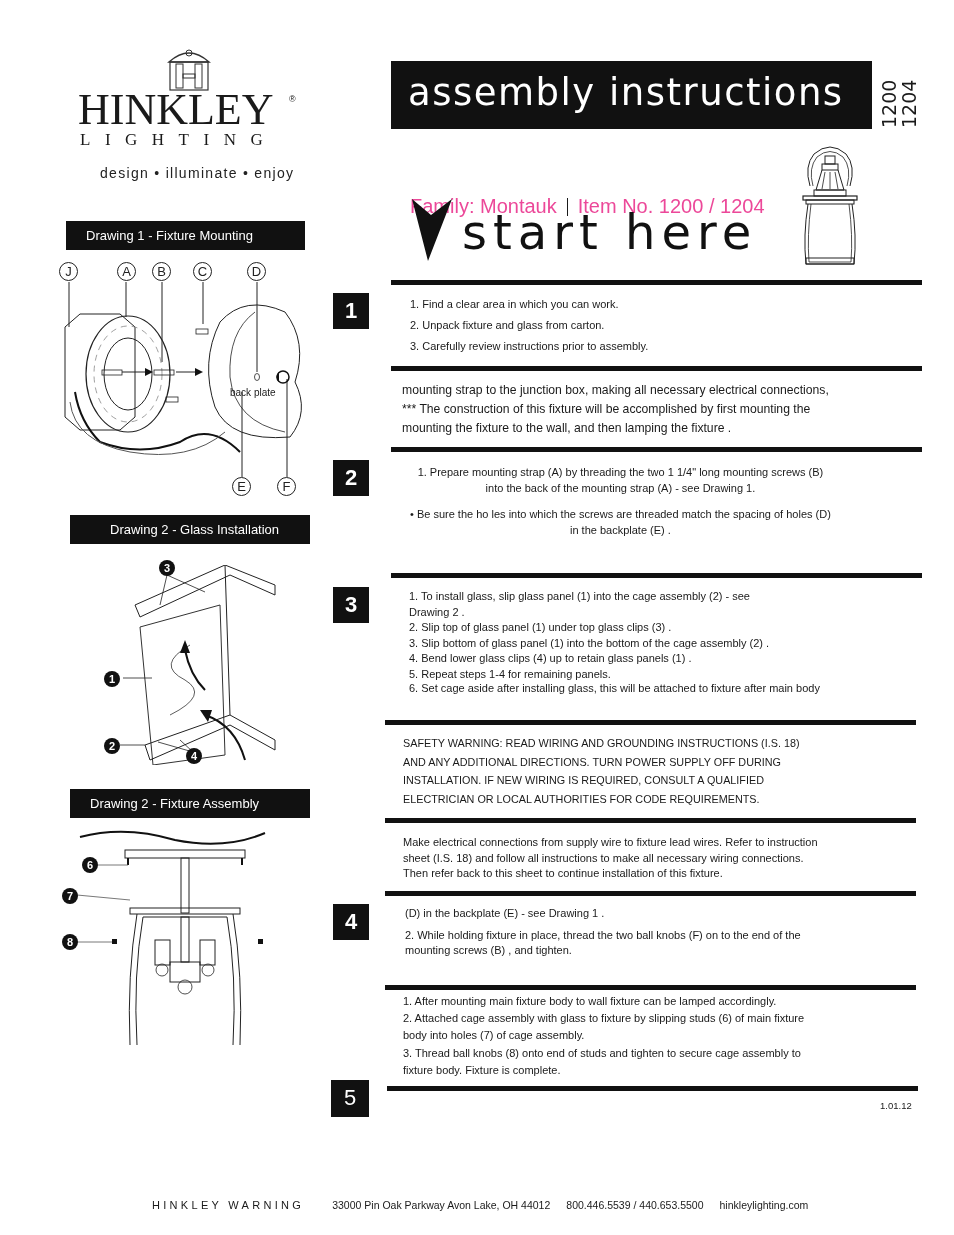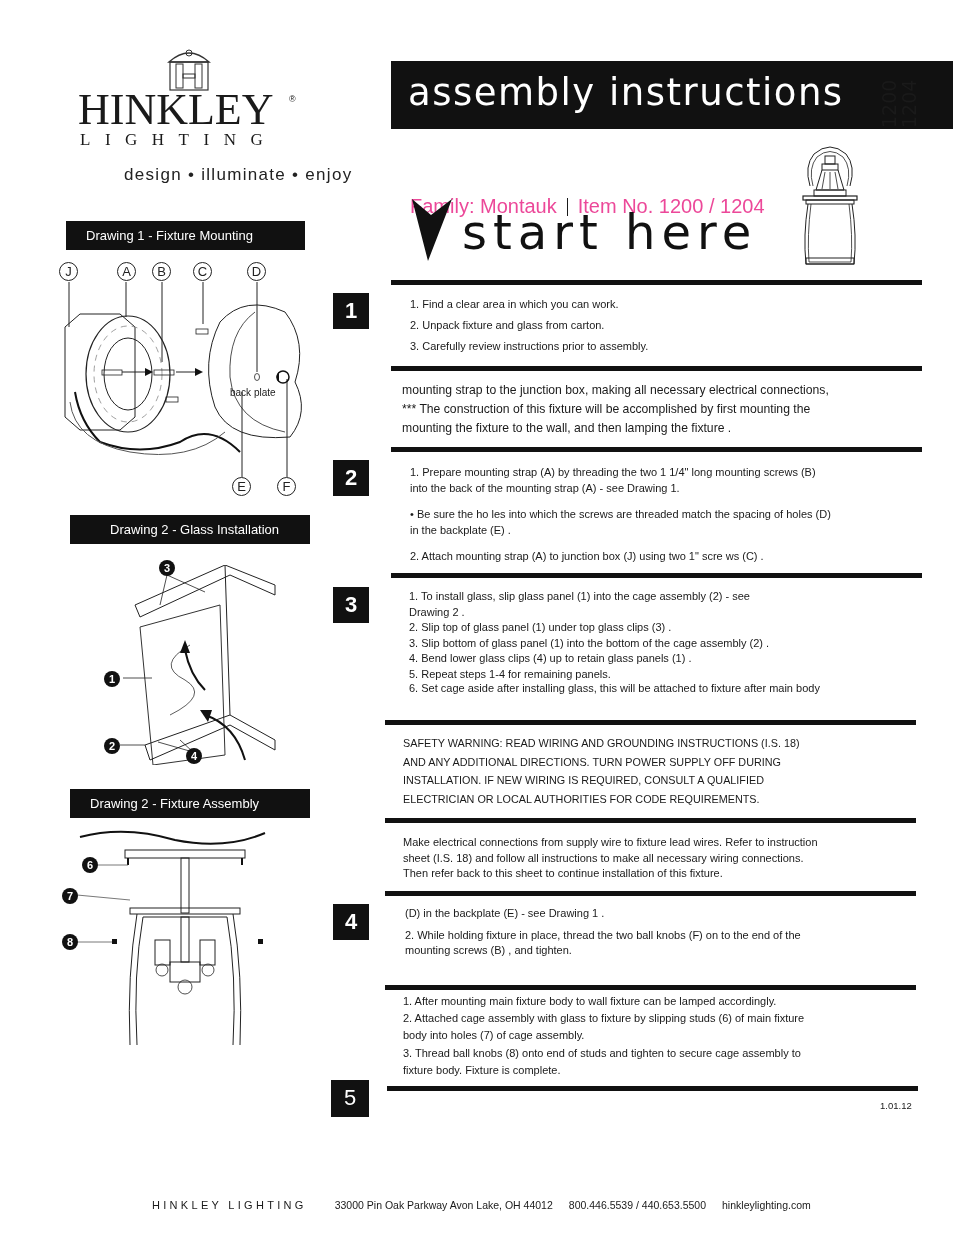--- a/index.html
+++ b/index.html
@@ -5,24 +5,24 @@
   * { box-sizing: border-box; margin: 0; padding: 0; }
   html, body { width: 954px; height: 1235px; background: #ffffff; overflow: hidden; }
   body { position: relative; font-family: "Liberation Sans", sans-serif; color: #1a1a1a; }
   .abs { position: absolute; }
 
   
   .logo-mark { left: 164px; top: 46px; width: 50px; height: 46px; }
   .logo-word { left: 78px; top: 88px; font-family: "Liberation Serif", serif; font-size: 44px; letter-spacing: 0px; color: #1a1a1a; line-height: 1; }
   .logo-reg { left: 289px; top: 94px; font-size: 9px; }
   .logo-sub { left: 80px; top: 130px; font-family: "Liberation Serif", serif; font-size: 17px; letter-spacing: 14.5px; color: #1a1a1a; }
-  .tagline { left: 124px; top: 165px; font-size: 17px; letter-spacing: 1.3px; color: #222; }
-
-  
-  .title-bar { left: 391px; top: 61px; width: 562px; height: 68px; background: #111; color: #fff; padding-left: 12px; }
+  .tagline { left: 100px; top: 165px; font-size: 14px; letter-spacing: 1.3px; color: #222; }
+
+  
+  .title-bar { left: 391px; top: 61px; width: 481px; height: 68px; background: #111; color: #fff; padding-left: 12px; }
   .title-bar span { position: absolute; left: 17px; top: 10px; font-family: "DejaVu Sans", sans-serif; font-size: 37px; letter-spacing: 1.5px; font-weight: normal; }
   .item-vert { left: 876px; top: 66px; width: 50px; height: 62px; }
   .item-vert span { position: absolute; font-family: "DejaVu Sans", sans-serif; font-size: 19px; white-space: nowrap; transform: rotate(-90deg); transform-origin: left top; }
 
   .family { left: 410px; top: 147px; font-size: 20px; color: #ec4899; margin-top: 48px; }
   .family .sep { display: inline-block; width: 1px; height: 18px; background: #1a1a1a; margin: 0 10px; vertical-align: -3px; }
 
   .start-arrow { left: 412px; top: 199px; width: 46px; height: 62px; }
   .start-text { left: 462px; top: 208px; font-family: "DejaVu Sans", sans-serif; font-size: 48px; letter-spacing: 6px; color: #111; line-height: 1; }
   .lantern { left: 800px; top: 146px; width: 60px; height: 122px; }
@@ -203,26 +203,25 @@
 
 <div class="abs rule" style="left:391px; top:366px; width:531px;"></div>
 <div class="abs txt txt-lg" style="left:402px; top:381px;">
   <p>mounting strap to the junction box, making all necessary electrical connections,</p>
   <p>*** The construction of this fixture will be accomplished by first mounting the</p>
   <p>mounting the fixture to the wall, and then lamping the fixture               .</p>
 </div>
 
 <div class="abs rule" style="left:391px; top:447px; width:531px;"></div>
 <div class="abs step-num" style="left:333px; top:460px;">2</div>
-<div class="abs txt" style="left:410px; top:465px;">
+<div class="abs txt" style="left:410px; top:465px;text-align:center;">
   <p>1.  Prepare mounting strap (A)  by threading the two 1 1/4" long mounting screws (B)</p>
   <p style="margin-bottom:11px">into the back of the mounting strap  (A)  - see  Drawing 1.</p>
   <p>•  Be sure the ho les into which the screws are threaded match the spacing of holes  (D)</p>
   <p style="margin-bottom:11px">in the backplate (E) .</p>
-  <p>2.  Attach mounting strap  (A)  to junction box  (J)  using two 1"  scre ws  (C) .</p>
 </div>
 
 <div class="abs rule" style="left:391px; top:573px; width:531px;"></div>
 <div class="abs step-num" style="left:333px; top:587px;">3</div>
 <div class="abs txt" style="left:409px; top:589px;">
   <p>1.  To install glass,  slip glass panel  (1)  into the cage assembly  (2) - see</p>
   <p>Drawing 2     .</p>
   <p>2. Slip top of glass panel  (1)  under top glass clips  (3) .</p>
   <p>3. Slip bottom of glass panel  (1)  into the bottom of the cage assembly  (2) .</p>
   <p>4. Bend lower glass clips      (4)  up to retain glass panels      (1) .</p>
@@ -260,14 +259,14 @@
   <p>body into holes (7) of cage assembly.</p>
   <p>3. Thread ball knobs (8) onto end of studs and tighten to secure cage assembly to</p>
   <p>fixture body. Fixture is complete.</p>
 </div>
 
 <div class="abs rule" style="left:387px; top:1086px; width:531px;"></div>
 <div class="abs step-num thin" style="left:331px; top:1080px; width:38px; height:37px;">5</div>
 <div class="abs date">1.01.12</div>
 
 <div class="abs footer">
-  <span class="brand">HINKLEY LIGHTING</span><span class="gap">33000 Pin Oak Parkway   Avon Lake, OH  44012</span><span class="gap">800.446.5539 / 440.653.5500</span><span>hinkleylighting.com</span>
+  <span class="brand">HINKLEY WARNING</span><span class="gap">33000 Pin Oak Parkway   Avon Lake, OH  44012</span><span class="gap">800.446.5539 / 440.653.5500</span><span>hinkleylighting.com</span>
 </div>
 
 </body></html>

